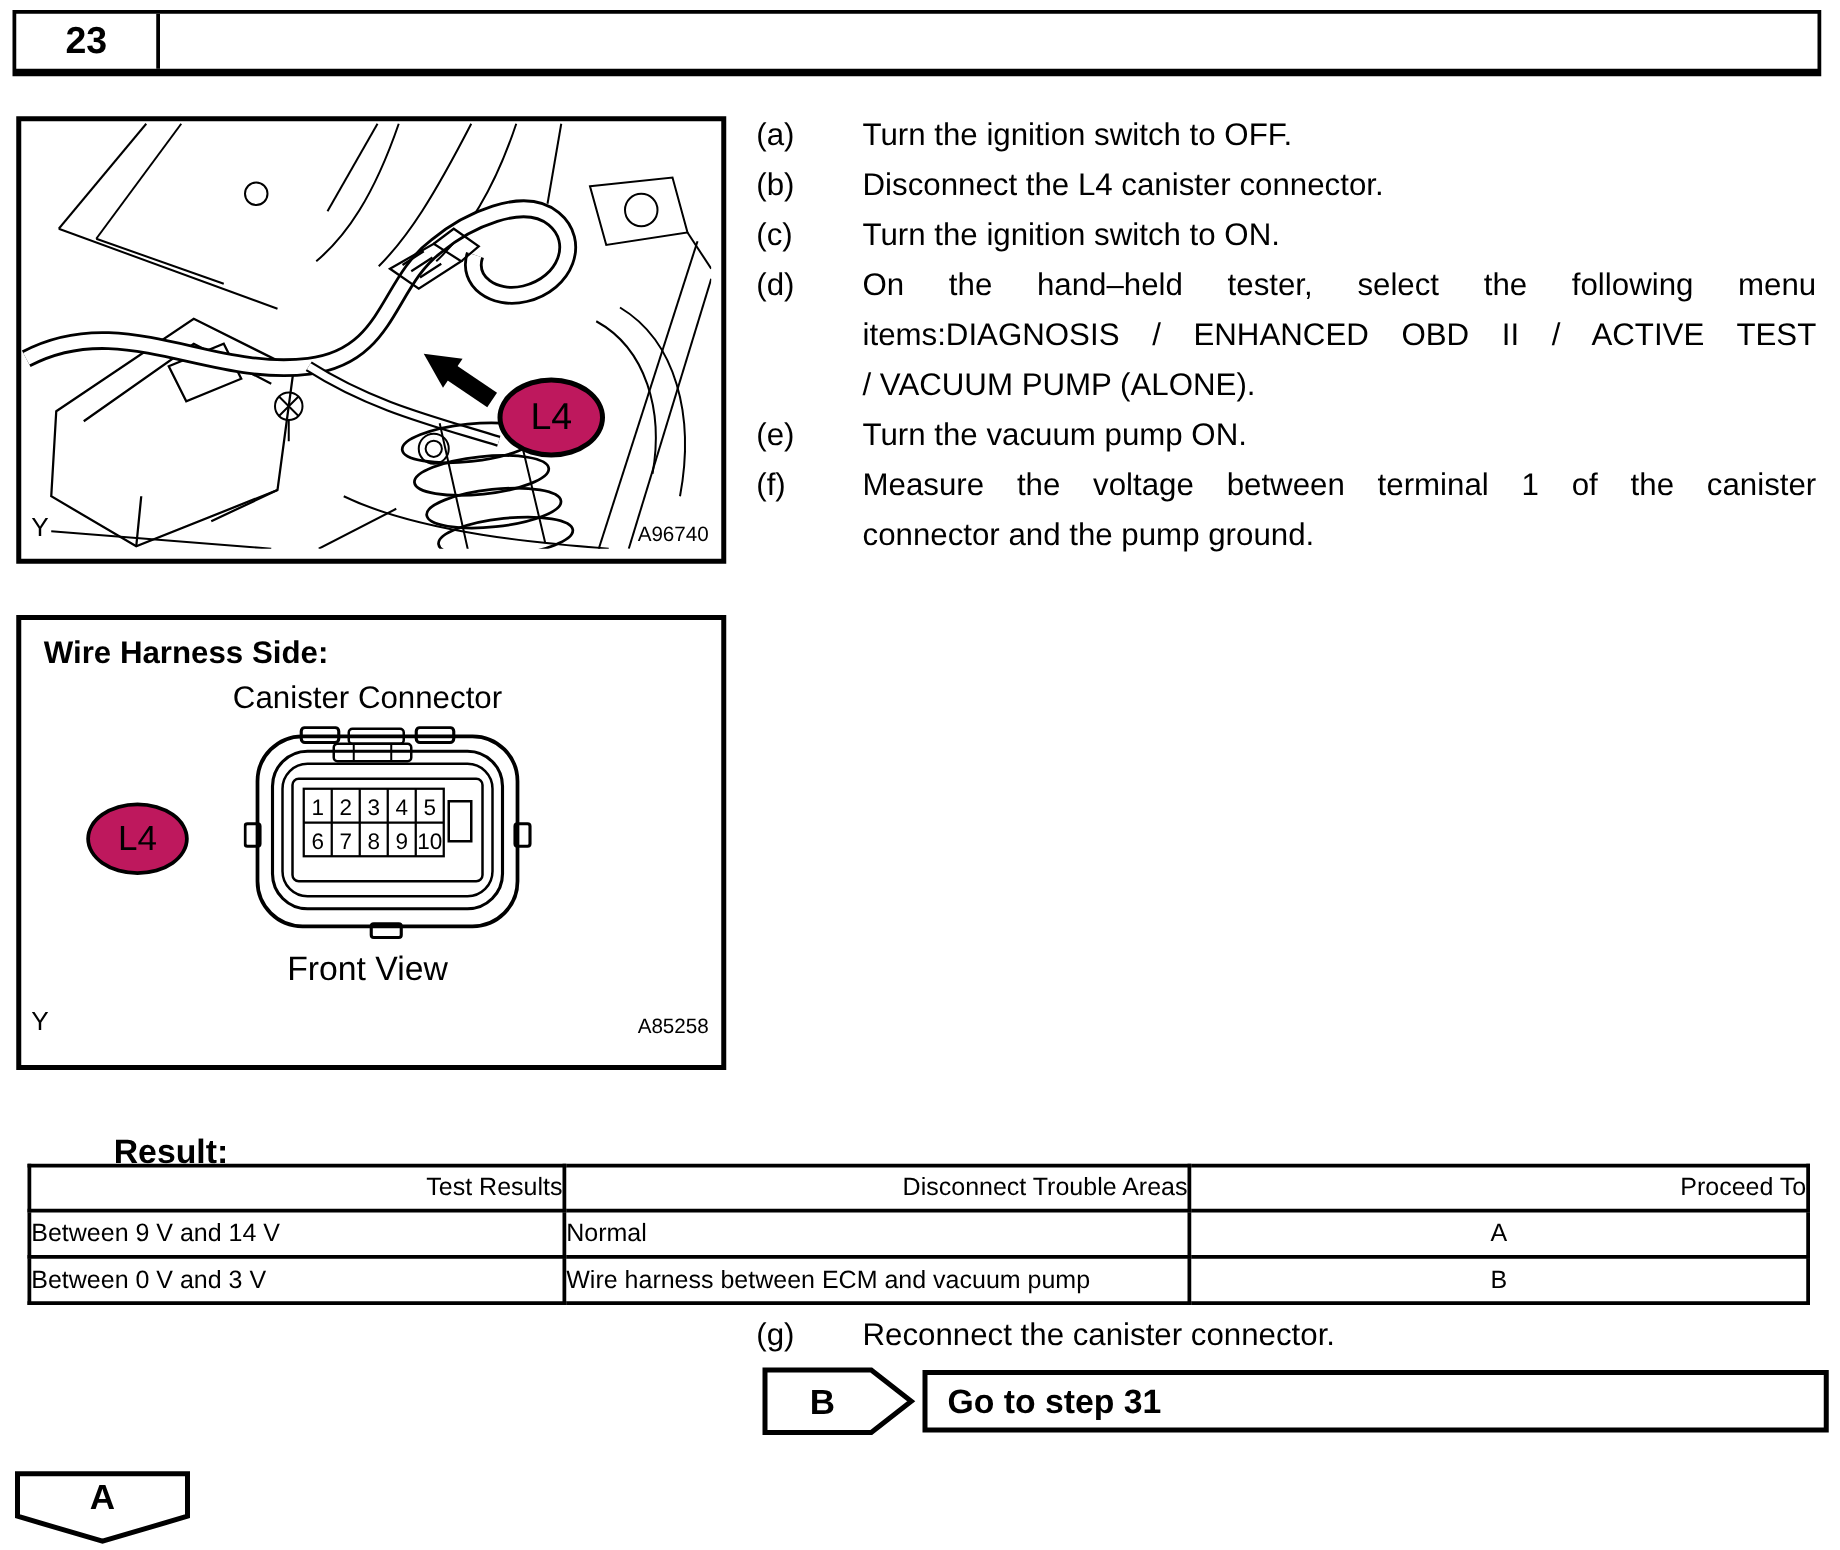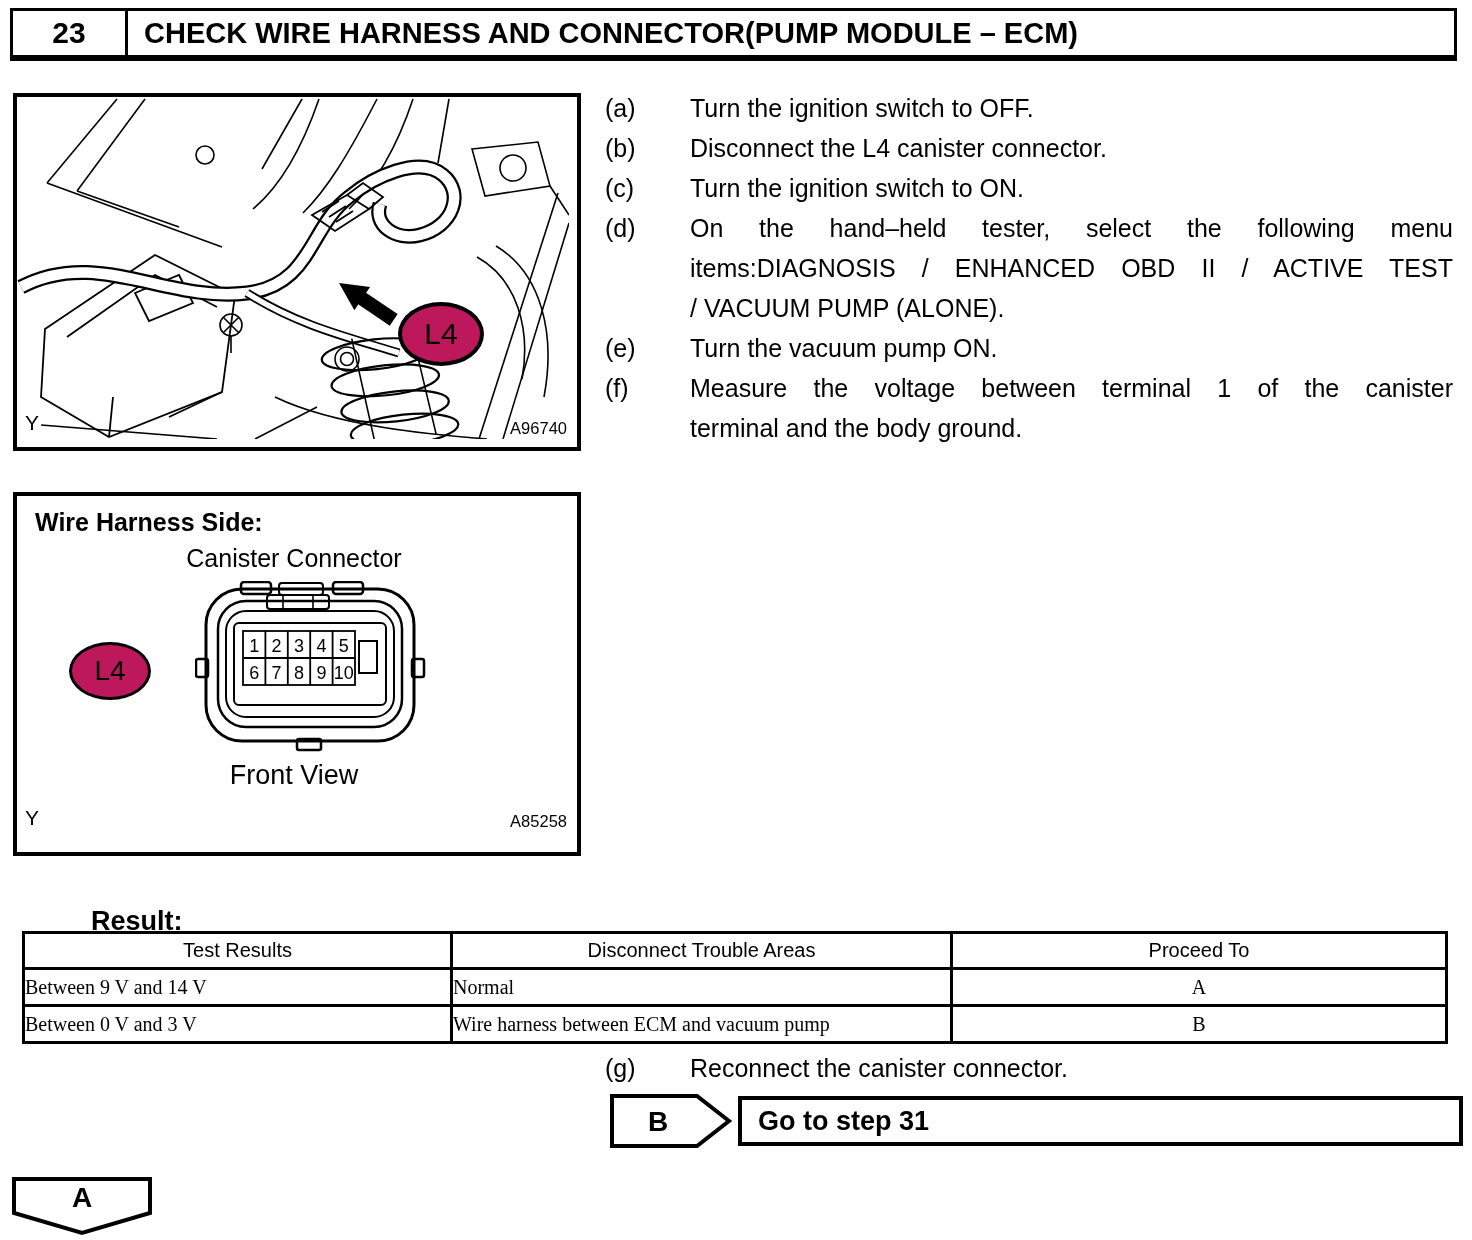--- a/index.html
+++ b/index.html
@@ -35,37 +35,36 @@
   .step .lines{min-width:0;}
   .jline{text-align:justify;text-align-last:justify;}
   .stepg{left:605px;top:1048px;width:848px;}
 
   
   .result-h{left:91px;top:906px;font-size:27px;font-weight:bold;}
   table.res{position:absolute;left:22px;top:931px;width:1426px;border-collapse:collapse;
        table-layout:fixed;background:#fff;}
   table.res th,table.res td{border:3px solid #000;font-size:20px;font-weight:normal;
        padding:0;overflow:hidden;white-space:nowrap;}
-  table.res th{height:33px;text-align:center;}
-  table.res td{height:34px;font-family:Liberation Serif, serif;}
+  table.res th{height:33px;text-align:right;}
+  table.res td{height:34px;}
   td.lft{text-align:left;padding-left:7px;}
   td.ctr{text-align:center;}
 
   
   .gobox{left:738px;top:1096px;width:701px;height:42px;border:4px solid #000;
        display:flex;align-items:center;padding-left:16px;font-size:27px;font-weight:bold;background:#fff;}
   svg text{font-family:"Liberation Sans",sans-serif;fill:#000;}
   .ptext{font-size:28px;font-weight:bold;}
 </style>
 </head>
 <body>
 
 <div class="abs hdr">
   <div class="hdr-num">23</div>
-  <div class="hdr-title">CHECK WIRE HARNESS AND CONNECTOR(PUMP MODULE – ECM)</div>
 </div>
 
 <div class="abs figbox fig1">
   <svg width="552" height="342" viewBox="0 0 552 342">
     <g stroke="#000" fill="none" stroke-width="1.6">
 
       <path d="M100,2 L30,86"></path>
       <path d="M128,2 L60,94"></path>
       <path d="M30,86 L205,150"></path>
       <path d="M60,94 L162,130"></path>
@@ -162,21 +161,21 @@
   <div class="step">
     <div>(e)</div>
     <div class="lines">
         <div>Turn the vacuum pump ON.</div>
       </div>
   </div>
   <div class="step">
     <div>(f)</div>
     <div class="lines">
       <div class="jline">Measure the voltage between terminal 1 of the canister</div>
-      <div>terminal and the body ground.</div>
+      <div>connector and the pump ground.</div>
     </div>
   </div>
 </div>
 
 <div class="abs figbox fig2">
   <div class="abs fig2-title" style="left:18px;top:12px;">Wire Harness Side:</div>
   <div class="abs fig2-cap" style="left:77px;top:48px;">Canister Connector</div>
 
   <svg class="abs" style="left:178px;top:85px;" width="250" height="176" viewBox="-10 0 250 176">
     <g stroke="#000" fill="none">

